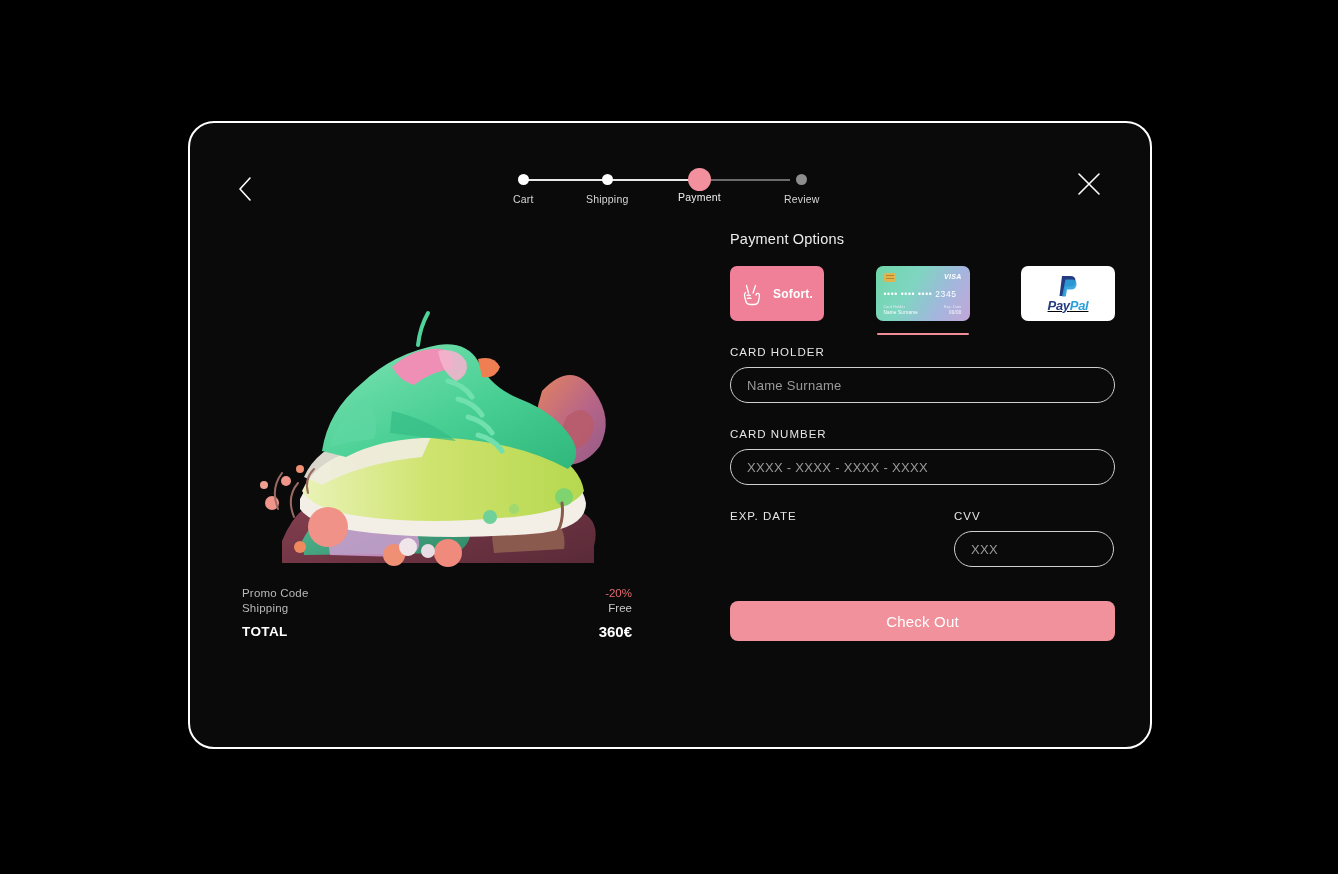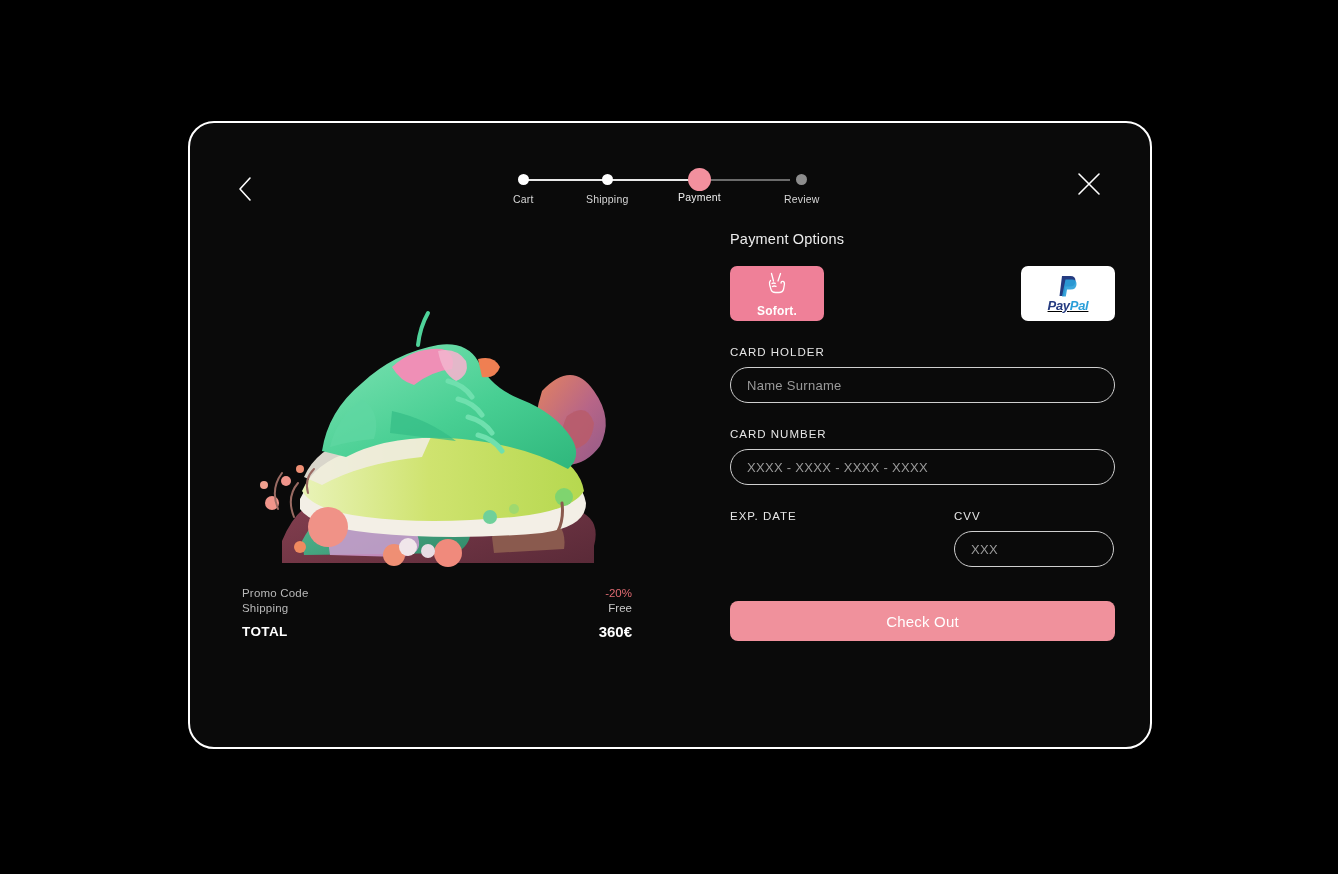--- a/index.html
+++ b/index.html
@@ -91,21 +91,21 @@
     display: flex; align-items: center; justify-content: center;
     overflow: visible;
   }
   .pay-card.sofort { background: #ef8098; }
   .pay-card.visa { background: linear-gradient(120deg,#6fd6a8 0%,#7fd5c2 38%,#a3b6dd 70%,#c3a6d8 100%); }
   .pay-card.paypal { background: #ffffff; text-decoration: underline; }
   .pay-card.selected::after {
     content: ""; position: absolute; left: 1px; right: 1px; bottom: -14px;
     height: 2.5px; background: #ee8d95; border-radius: 2px;
   }
-  .sofort-inner { display: flex; flex-direction: column; align-items: center; gap: 10px; }
+  .sofort-inner { display: flex; flex-direction: row; align-items: center; gap: 10px; }
   .sofort-text { font-size: 12px; color: #ffffff; font-weight: bold; letter-spacing: .2px; }
 
   .visa-face { position: relative; width: 100%; height: 100%; padding: 6px 7px; }
   .chip { position: absolute; left: 8px; top: 7px; width: 12px; height: 9px;
           background: #e0b44f; border-radius: 2px; }
   .chip::before { content:""; position:absolute; left:2px; top:2px; width:8px; height:1px; background:#b4862b;}
   .chip::after  { content:""; position:absolute; left:2px; top:5px; width:8px; height:1px; background:#b4862b;}
   .visa-mark { position: absolute; right: 8px; top: 7px; font-size: 7px; color: #ffffff;
                font-weight: bold; font-style: italic; letter-spacing: .3px; }
   .visa-num { position: absolute; left: 8px; top: 23px; font-size: 8.5px; color: #ffffff;
@@ -320,20 +320,37 @@
                 <path d="M12 11 L14.5 3.5"></path>
                 <path d="M4.5 10.5 Q3 12 3.6 14.5 L5 19.5 Q5.8 22.5 9.5 22.5 L13 22.5 Q16.8 22.5 17.6 19 L18.4 14.5 Q18.8 12 17 11.4 Q15.4 11 15 13"></path>
                 <path d="M6 13.5 Q7.5 12.6 9.2 13.4"></path>
                 <path d="M6.4 16.5 Q8.2 15.6 10 16.4"></path>
               </g>
             </svg>
             <span class="sofort-text">Sofort.</span>
           </div>
         </div>
 
+        <div class="pay-card visa selected">
+          <div class="visa-face">
+            <div class="chip"></div>
+            <div class="visa-mark">VISA</div>
+            <div class="visa-num">•••• •••• •••• 2345</div>
+            <div class="visa-foot">
+              <div class="vf-col">
+                <span class="vf-cap">Card Holder</span>
+                <span class="vf-val">Name Surname</span>
+              </div>
+              <div class="vf-col right">
+                <span class="vf-cap">Exp. Date</span>
+                <span class="vf-val">00/00</span>
+              </div>
+            </div>
+          </div>
+        </div>
 
         <div class="pay-card paypal">
           <div class="pp-inner">
             <svg width="24" height="22" viewBox="0 0 24 22">
               <path d="M6 1 H14.5 Q19.5 1 19.5 6 Q19.5 11.5 13.5 11.5 H9.5 L8 21 H3.5 Z" fill="#253b80"></path>
               <path d="M9.5 4.5 H16 Q20.5 4.5 20.5 9 Q20.5 14.5 14.5 14.5 H11 L9.8 21.5 H6 Z" fill="#2b9fd9" opacity="0.92"></path>
             </svg>
             <div class="pp-word">
               <span class="a">Pay</span><span class="b">Pal</span>
             </div>

